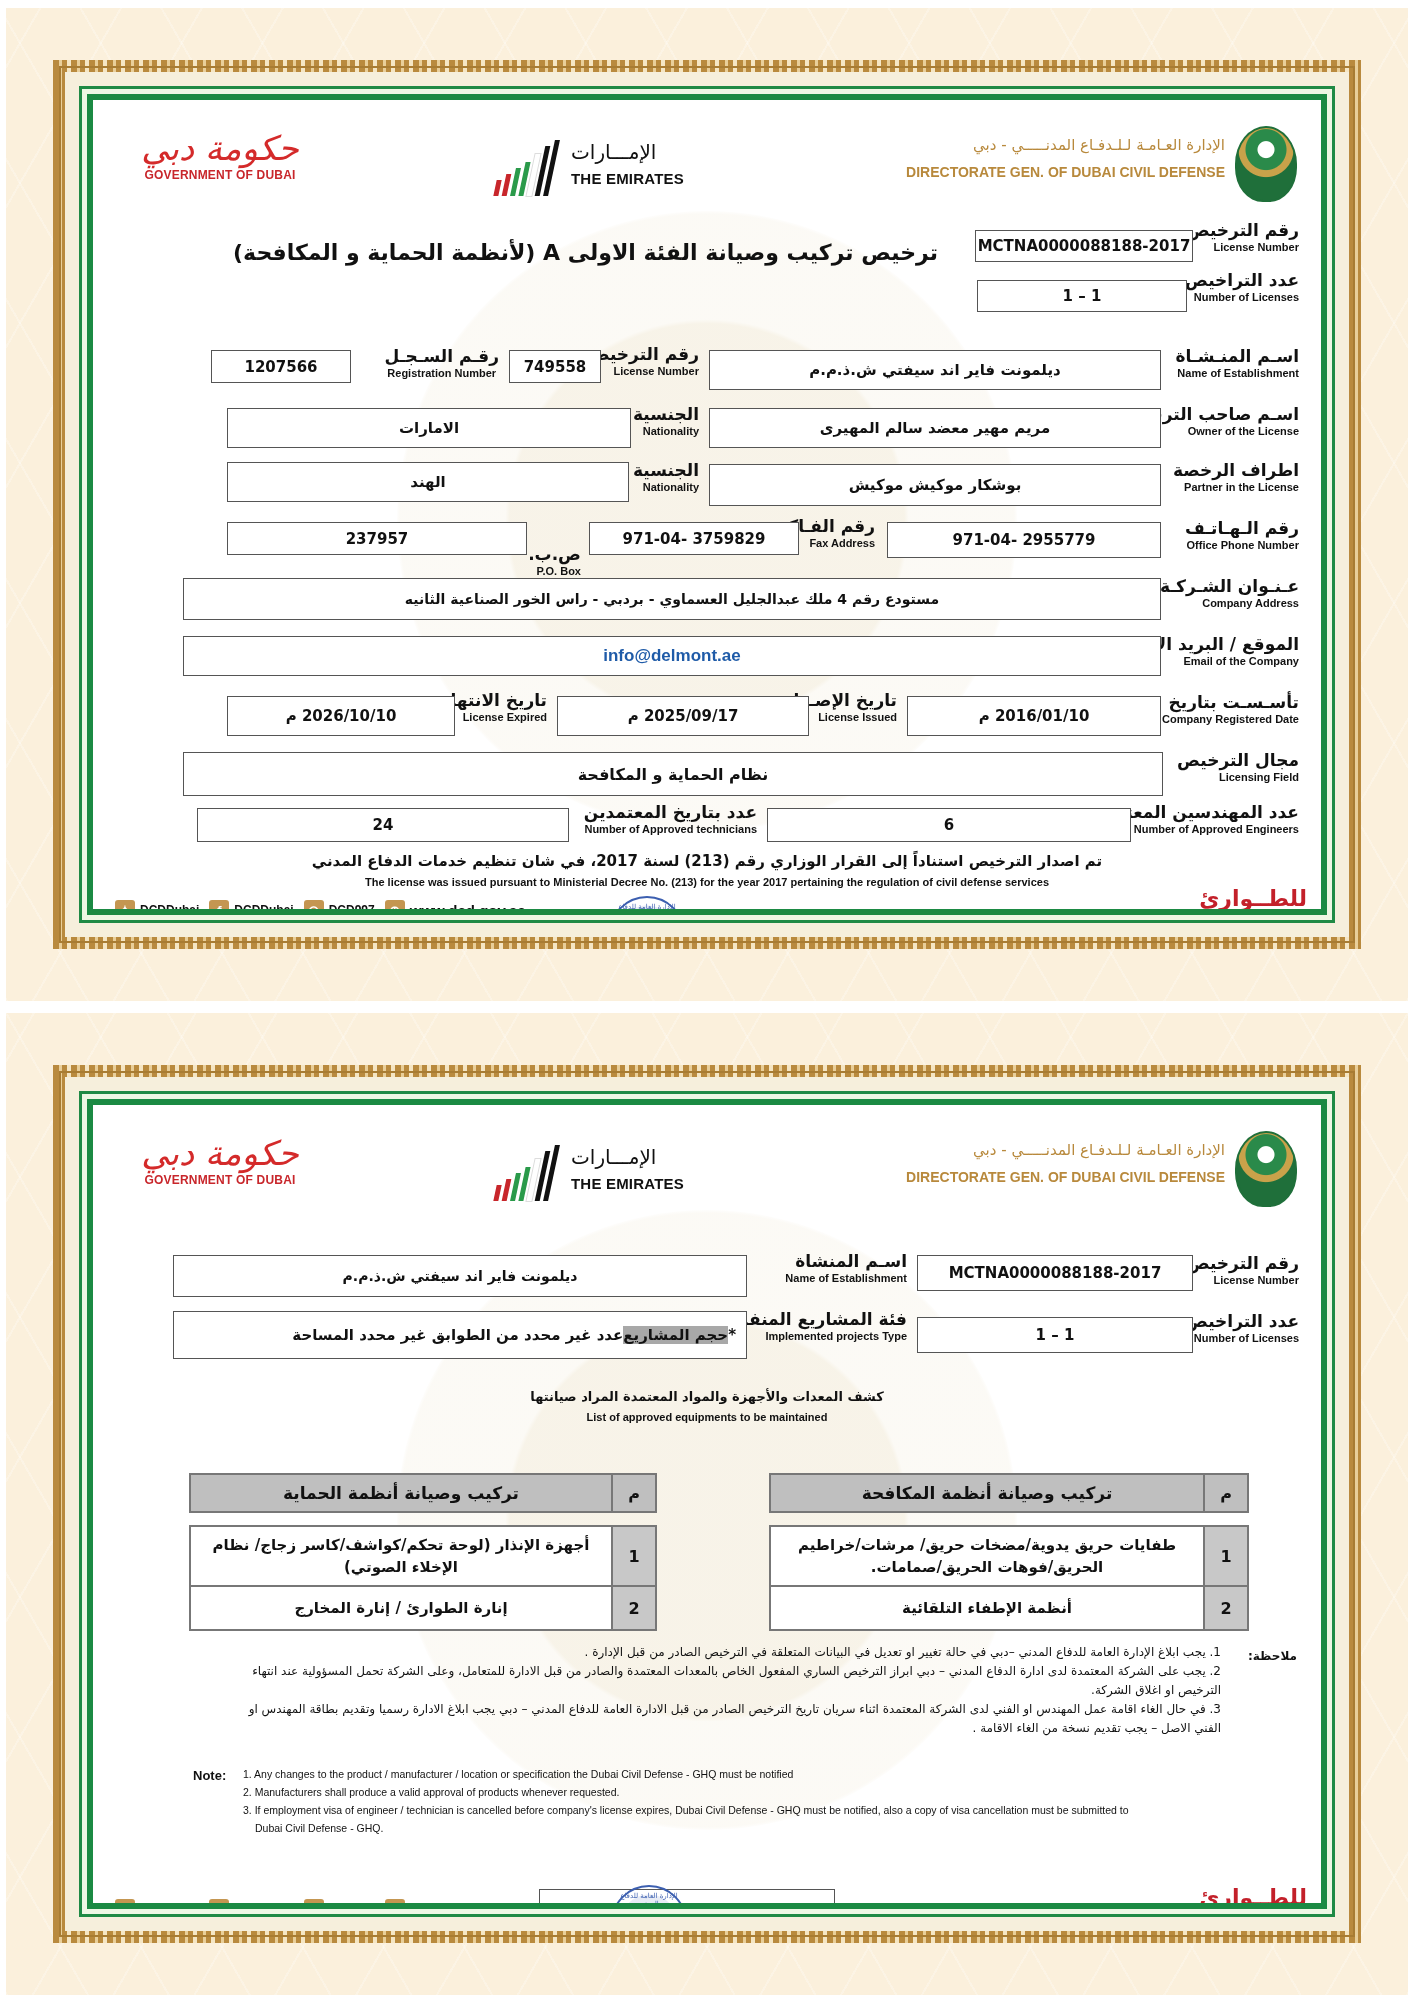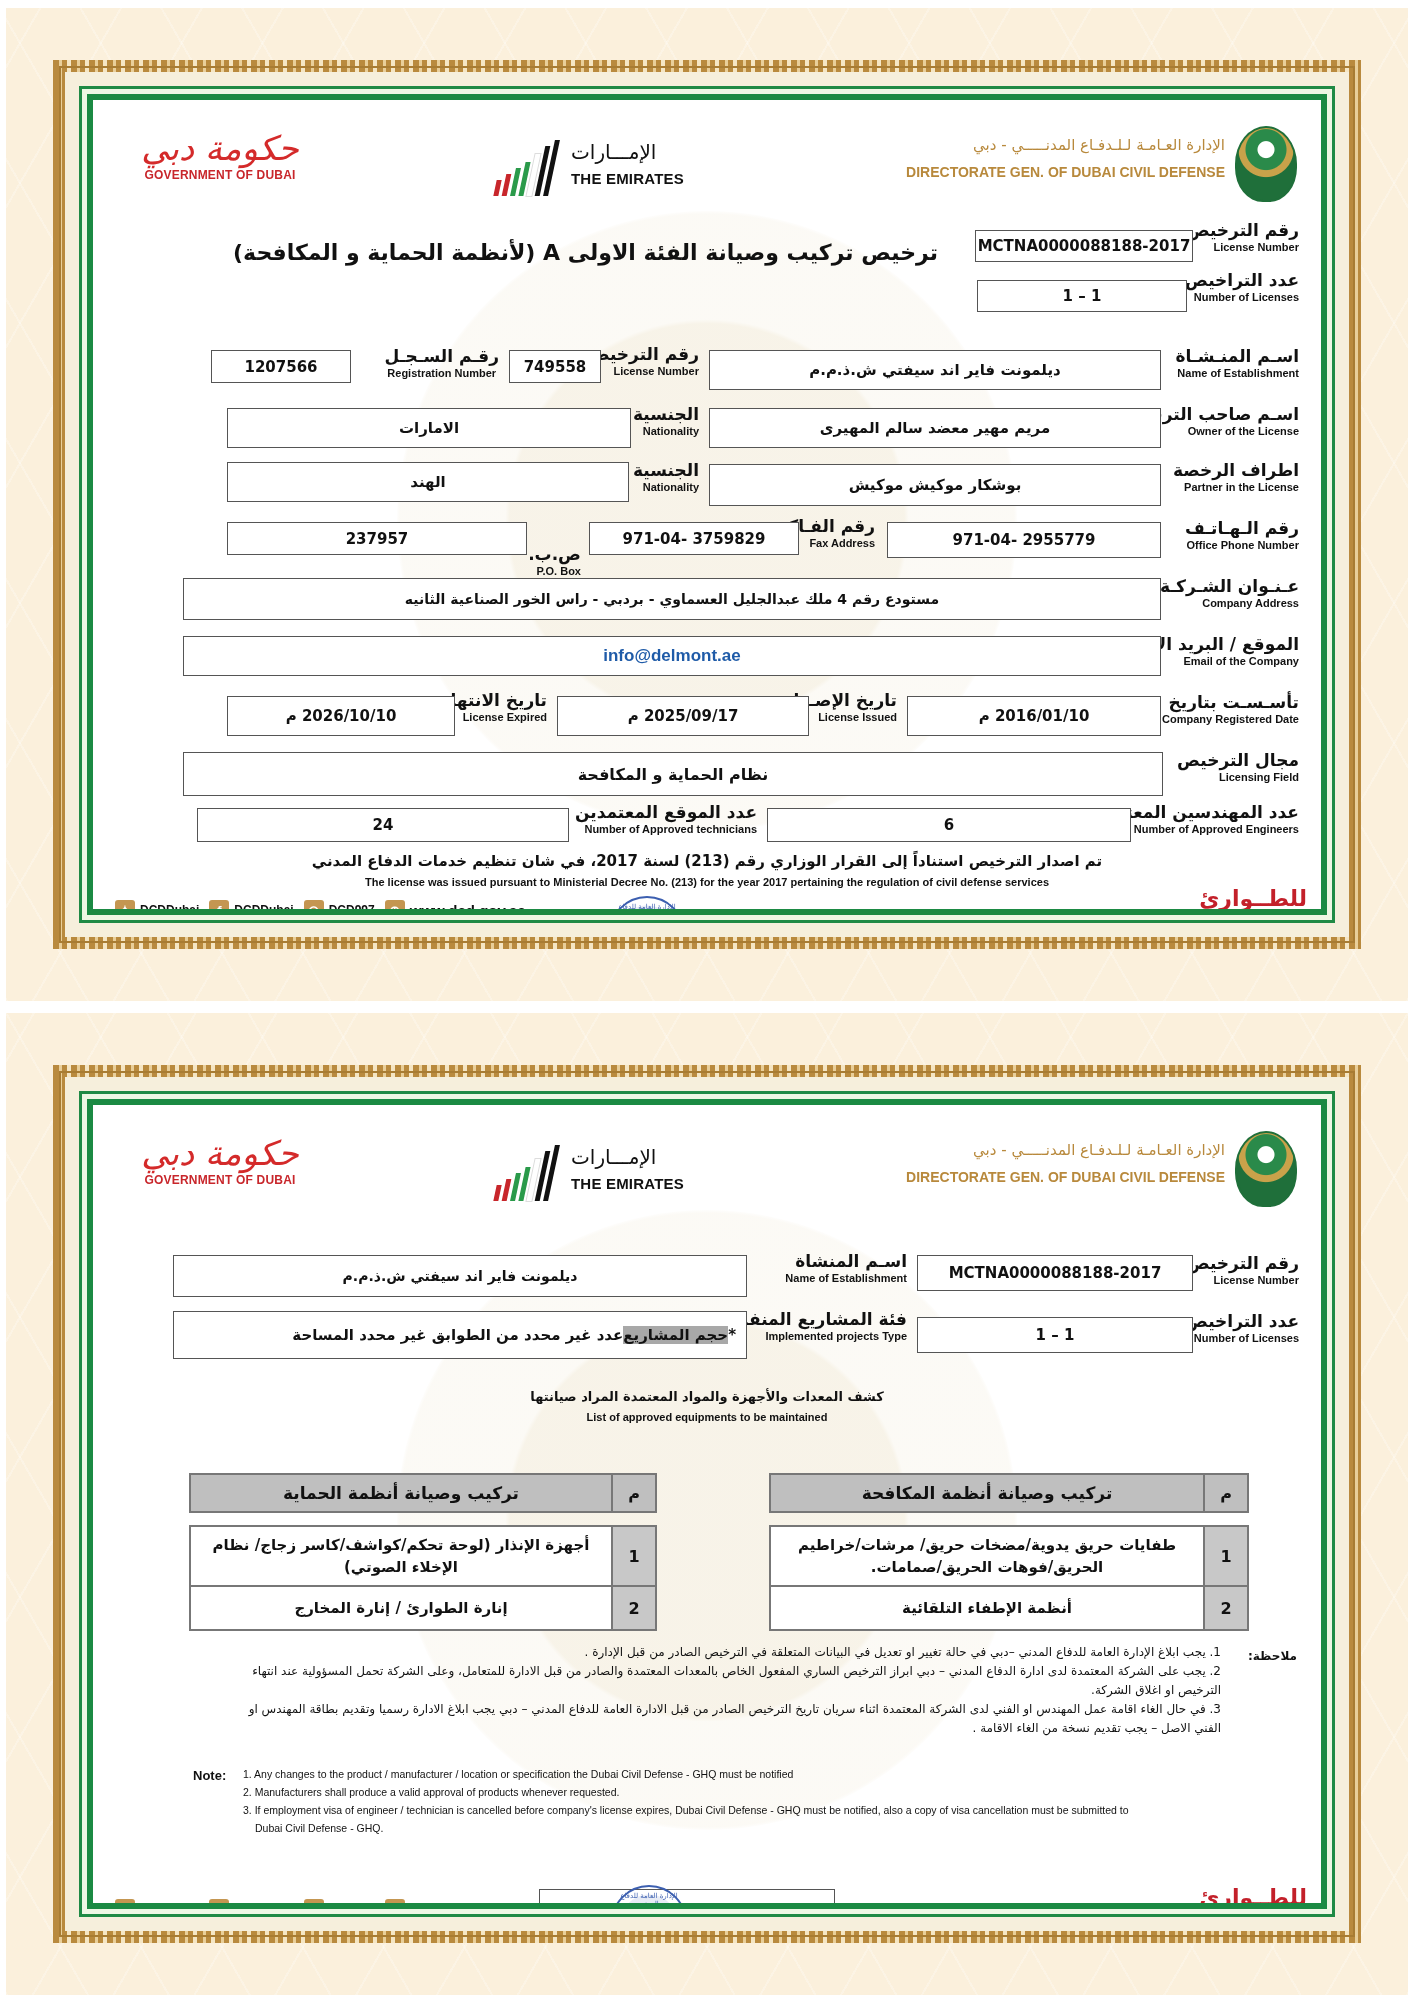--- a/index.html
+++ b/index.html
@@ -241,21 +241,21 @@
           <span class="en">Licensing Field</span>
         </div>
         <div class="box" style="right:158px;top:652px;width:980px;height:44px;font-size:16px;">نظام الحماية و المكافحة</div>
 
         <div class="lbl" style="right:22px;top:704px;">
           <span class="ar">عدد المهندسين المعتمدين</span>
           <span class="en">Number of Approved Engineers</span>
         </div>
         <div class="box ltr" style="right:190px;top:708px;width:364px;height:34px;">6</div>
         <div class="lbl" style="right:564px;top:704px;">
-          <span class="ar">عدد  الموقع المعتمدين</span>
+          <span class="ar">عدد  بتاريخ المعتمدين</span>
           <span class="en">Number of Approved technicians</span>
         </div>
         <div class="box ltr" style="right:752px;top:708px;width:372px;height:34px;">24</div>
 
         <div class="decree-ar" style="top:752px;">تم اصدار الترخيص استناداً إلى القرار الوزاري رقم (213) لسنة 2017، في شان تنظيم خدمات الدفاع المدني</div>
         <div class="decree-en" style="top:776px;">The license was issued pursuant to Ministerial Decree No. (213) for the year 2017 pertaining the regulation of civil defense services</div>
 
         <div class="social" style="top:800px;">
           <span class="item">
               <span class="ico">✦</span>

